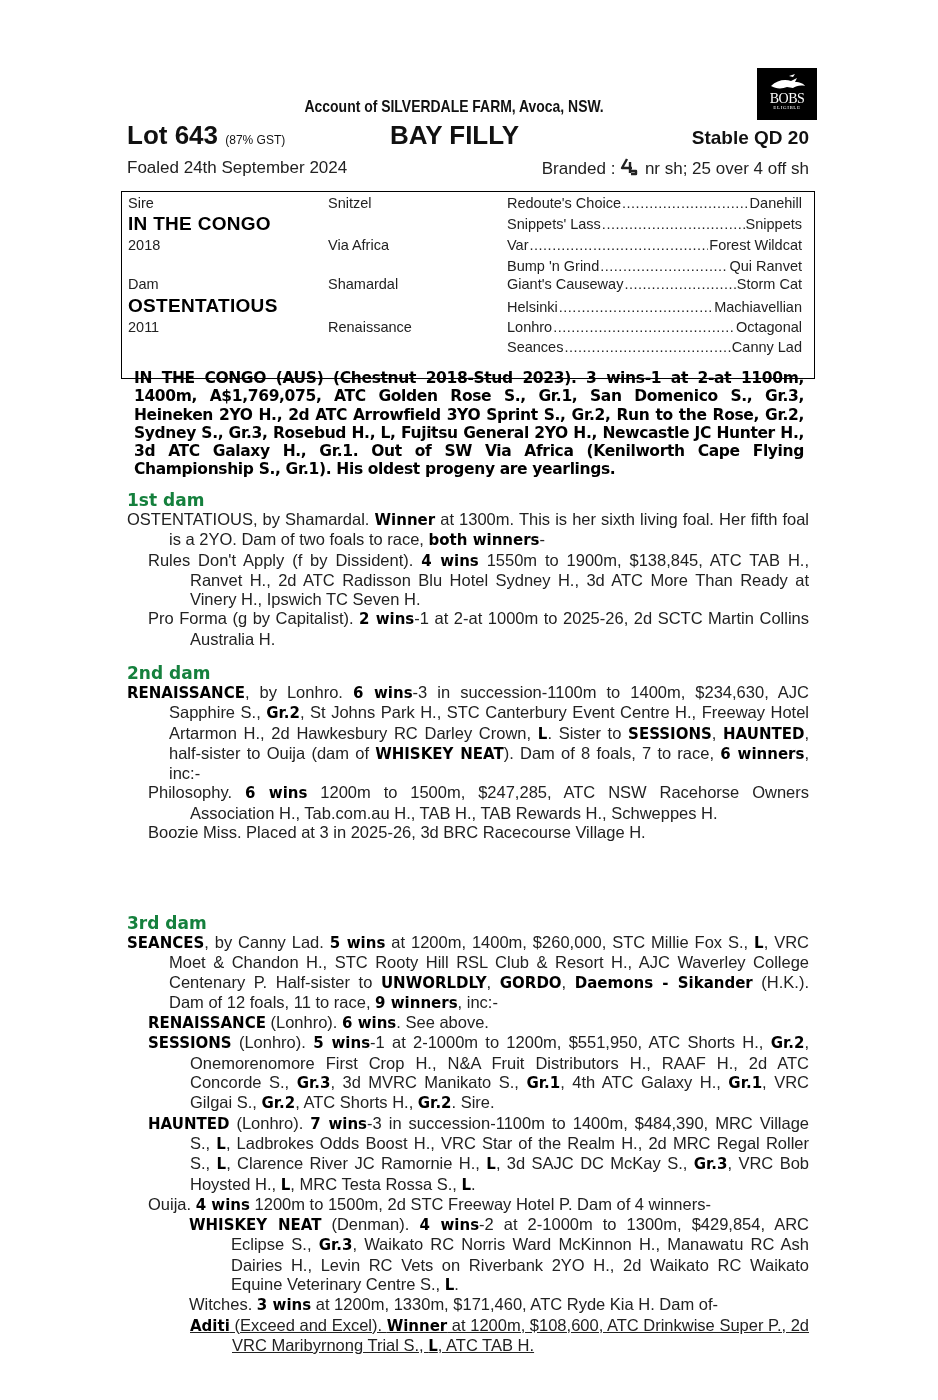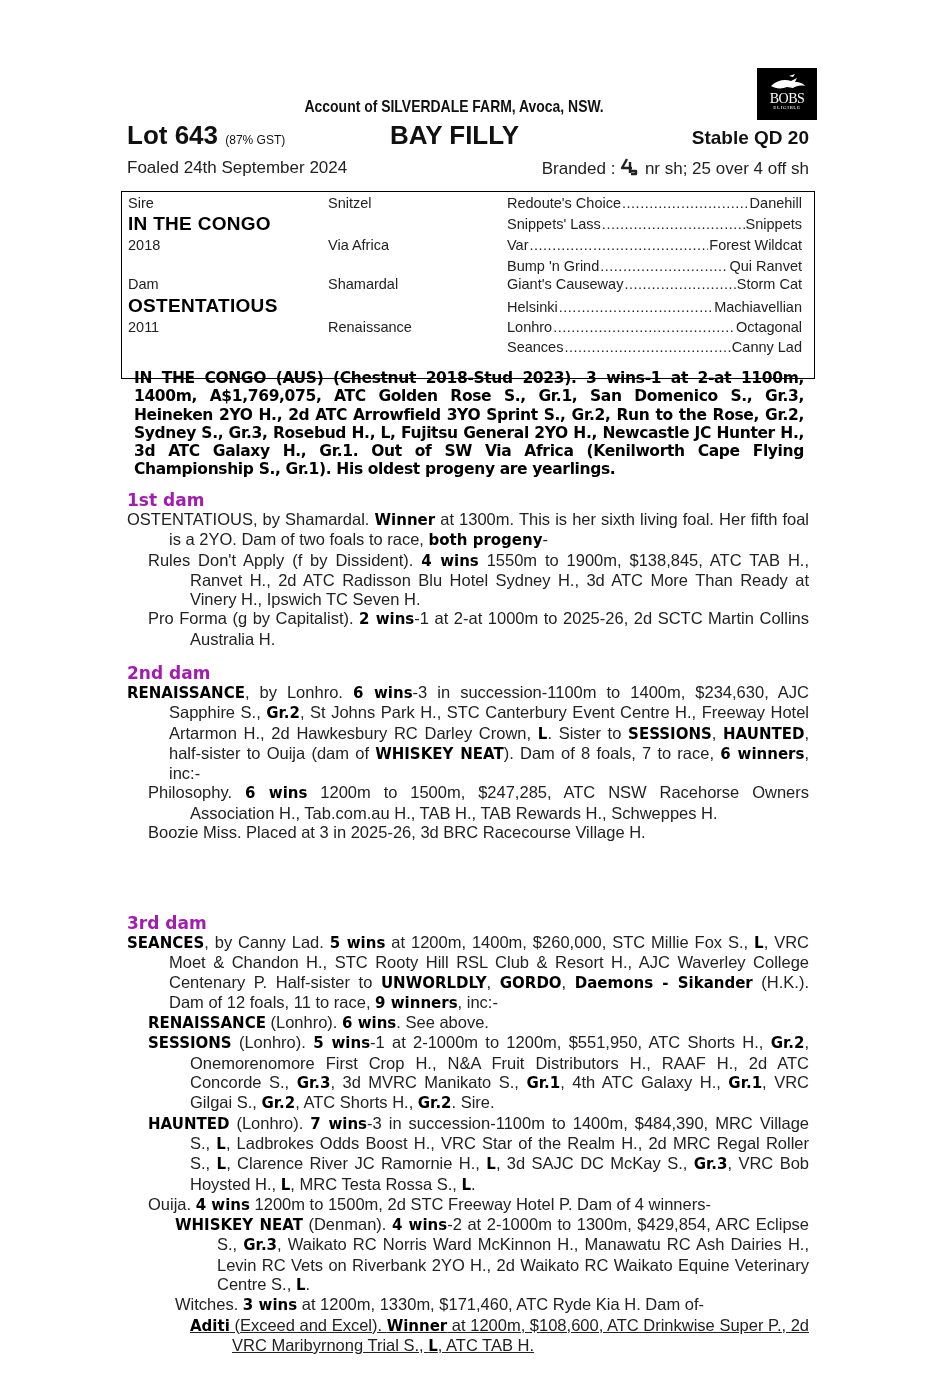--- a/index.html
+++ b/index.html
@@ -33,26 +33,26 @@
   .ped-dots .l { white-space: nowrap; }
   .ped-dots .f { flex: 1; overflow: hidden; white-space: nowrap; margin: 0 1px; }
   .ped-dots .f::after { content: "................................................................................................................"; letter-spacing: 0.5px; }
   .ped-dots .r { white-space: nowrap; }
 
   .sirebio { position: absolute; top: 369px; left: 7px; width: 670px; font-size: 15.5px;
              line-height: 18.3px; font-weight: bold; text-align: justify; color: #000;
              font-family: "DejaVu Sans", sans-serif; letter-spacing: -0.35px; }
 
   .section { position: absolute; left: 0; width: 682px; }
-  .sec-title { font-weight: bold; font-size: 17px; line-height: 19px; font-family: "DejaVu Sans", sans-serif; color: #a21caf; }
+  .sec-title { font-weight: bold; font-size: 17px; line-height: 19px; font-family: "DejaVu Sans", sans-serif; color: #15803d; }
   .para { font-size: 16.5px; line-height: 19.3px; color: #222; text-align: justify; }
   .para b { color: #000; font-family: "DejaVu Sans", sans-serif; font-size: 15px; }
   .i0 { padding-left: 42px; text-indent: -42px; }
   .i1 { margin-left: 21px; padding-left: 42px; text-indent: -42px; }
-  .i2 { margin-left: 48px; padding-left: 42px; text-indent: -42px; }
+  .i2 { margin-left: 62px; padding-left: 42px; text-indent: -42px; }
   .i3 { margin-left: 63px; padding-left: 42px; text-indent: -42px; text-decoration: underline; }
   .i1s { margin-left: 21px; padding-left: 21px; text-indent: -21px; }
 </style>
 </head>
 <body>
 
 <div class="logo">
   <svg width="40" height="18" viewBox="0 0 40 18">
     <path d="M4 12 C10 6, 18 5, 24 7 L30 4 L28 8 C33 8, 37 10, 38 12 C33 11, 29 12, 26 14 L20 13 C15 15, 9 15, 4 12 Z" fill="#fff"></path>
     <path d="M22 2 L28 0 L26 3 Z" fill="#fff"></path>
@@ -132,21 +132,21 @@
         <span class="f"></span>
         <span class="r">Canny Lad</span>
       </div>
   </div>
 
   <div class="sirebio">IN THE CONGO (AUS) (Chestnut 2018-Stud 2023). 3 wins-1 at 2-at 1100m, 1400m, A$1,769,075, ATC Golden Rose S., Gr.1, San Domenico S., Gr.3, Heineken 2YO H., 2d ATC Arrowfield 3YO Sprint S., Gr.2, Run to the Rose, Gr.2, Sydney S., Gr.3, Rosebud H., L, Fujitsu General 2YO H., Newcastle JC Hunter H., 3d ATC Galaxy H., Gr.1. Out of SW Via Africa (Kenilworth Cape Flying Championship S., Gr.1). His oldest progeny are yearlings.</div>
 
   <div class="section" style="top:491px">
     <div class="sec-title">1st dam</div>
     <div class="entries">
-        <div class="para i0"><span>OSTENTATIOUS, by Shamardal. </span><b>Winner</b><span> at 1300m. This is her sixth living foal. Her fifth foal is a 2YO. Dam of two foals to race, </span><b>both progeny</b><span>-</span></div>
+        <div class="para i0"><span>OSTENTATIOUS, by Shamardal. </span><b>Winner</b><span> at 1300m. This is her sixth living foal. Her fifth foal is a 2YO. Dam of two foals to race, </span><b>both winners</b><span>-</span></div>
         <div class="para i1"><span>Rules Don't Apply (f by Dissident). </span><b>4 wins</b><span> 1550m to 1900m, $138,845, ATC TAB H., Ranvet H., 2d ATC Radisson Blu Hotel Sydney H., 3d ATC More Than Ready at Vinery H., Ipswich TC Seven H.</span></div>
         <div class="para i1"><span>Pro Forma (g by Capitalist). </span><b>2 wins</b><span>-1 at 2-at 1000m to 2025-26, 2d SCTC Martin Collins Australia H.</span></div>
       </div>
   </div>
 
   <div class="section" style="top:664px">
     <div class="sec-title">2nd dam</div>
     <div class="entries">
         <div class="para i0"><b>RENAISSANCE</b><span>, by Lonhro. </span><b>6 wins</b><span>-3 in succession-1100m to 1400m, $234,630, AJC Sapphire S., </span><b>Gr.2</b><span>, St Johns Park H., STC Canterbury Event Centre H., Freeway Hotel Artarmon H., 2d Hawkesbury RC Darley Crown, </span><b>L</b><span>. Sister to </span><b>SESSIONS</b><span>, </span><b>HAUNTED</b><span>, half-sister to Ouija (dam of </span><b>WHISKEY NEAT</b><span>). Dam of 8 foals, 7 to race, </span><b>6 winners</b><span>, inc:-</span></div>
         <div class="para i1"><span>Philosophy. </span><b>6 wins</b><span> 1200m to 1500m, $247,285, ATC NSW Racehorse Owners Association H., Tab.com.au H., TAB H., TAB Rewards H., Schweppes H.</span></div>

